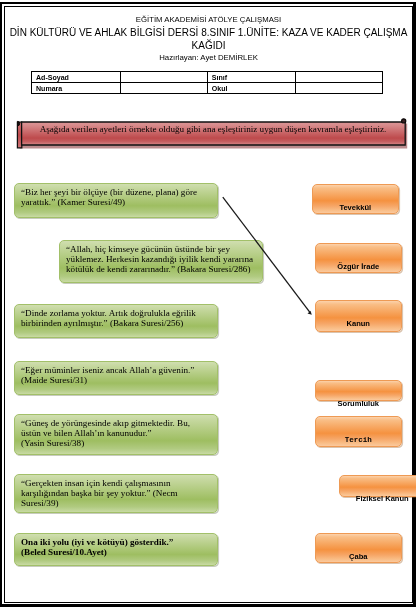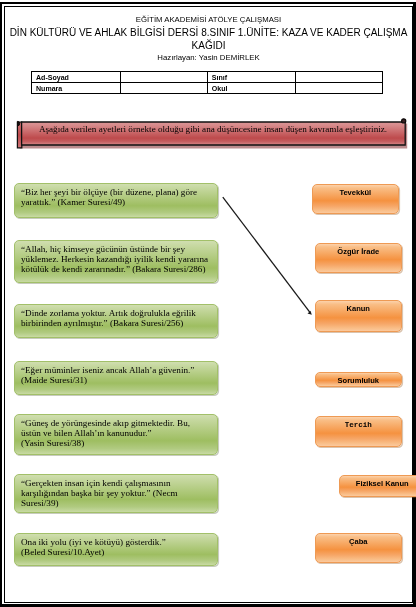--- a/index.html
+++ b/index.html
@@ -32,37 +32,37 @@
     background:linear-gradient(to bottom,#D0DEB0 0%,#C6D8A0 12%,#9EBE61 66%,#B0CA80 86%,#C8DAA3 100%);
     box-shadow:1.1px 1.1px 0.5px rgba(70,82,40,0.30);
     font-family:"Liberation Serif",serif;font-size:9.15px;line-height:10.35px;color:#000;
     padding:2.6px 8px 2px 6px;overflow:hidden;white-space:pre-line;}
 
   
   .concept-box{position:absolute;left:315px;width:86.5px;box-sizing:border-box;
     border:1px solid #EE9A54;border-radius:5px;
     background:linear-gradient(to bottom,#FCD2AB 0%,#F9BE86 11%,#F59240 56%,#F6A667 75%,#F9BD86 90%,#FBC99D 100%);
     box-shadow:1.1px 1.1px 0.5px rgba(150,85,25,0.35);
-    display:flex;align-items:flex-start;justify-content:center;padding-top:4px;
+    display:flex;align-items:flex-start;justify-content:center;padding-top:19px;
     font-family:"Liberation Sans",sans-serif;font-weight:bold;font-size:7.55px;line-height:8px;color:#000;text-align:center;}
 
   
   .match-arrow{position:absolute;left:216px;top:190px;width:104px;height:132px;}
 </style>
 </head>
 <body>
 
 <div id="page">
   <div class="outer-border"></div>
   <div class="inner-border"></div>
 
   <div class="header">
     <div class="hdr-line hdr1">EĞİTİM AKADEMİSİ ATÖLYE ÇALIŞMASI</div>
     <div class="hdr-line hdr2">DİN KÜLTÜRÜ VE AHLAK BİLGİSİ DERSİ 8.SINIF 1.ÜNİTE: KAZA VE KADER ÇALIŞMA KAĞIDI</div>
-    <div class="hdr-line hdr3">Hazırlayan: Yasin DEMİRLEK</div>
+    <div class="hdr-line hdr3">Hazırlayan: Ayet DEMİRLEK</div>
   </div>
 
   <table class="info-table">
     <tbody>
       <tr>
         <td>Ad-Soyad</td>
         <td></td>
         <td>Sınıf</td>
         <td></td>
       </tr>
@@ -96,41 +96,41 @@
 
       <path d="M3.4,5.2 h4.4 v25.6 h-4.4 z" fill="url(#spineGrad)" stroke="#111111" stroke-width="1.25"></path>
 
       <path d="M3.5,4.4 a2.2,2.2 0 0 1 2.2,2.2 a2.2,2.2 0 0 1 -2.2,2.2 z" fill="#140d0e" stroke="#100b0b" stroke-width="1.0"></path>
 
       <path d="M7.6,5.0 h383.6 v23.0 h-383.6 z" fill="url(#bannerGrad)" stroke="#111111" stroke-width="1.3"></path>
 
       <circle cx="389.7" cy="3.9" r="2.1" fill="#3a2224" stroke="#0d0909" stroke-width="1.15"></circle>
     </svg>
   </div>
-  <div class="banner-text">Aşağıda verilen ayetleri örnekte olduğu gibi ana düşüncesine insan düşen kavramla eşleştiriniz.</div>
+  <div class="banner-text">Aşağıda verilen ayetleri örnekte olduğu gibi ana eşleştiriniz uygun düşen kavramla eşleştiriniz.</div>
 
   <div class="verse-box" style="top:183px;height:35px;"><span>“Biz her şeyi bir ölçüye (bir düzene, plana) göre yarattık.” (Kamer Suresi/49)</span></div>
-  <div class="verse-box" style="top:240px;height:43px;"><span>“Allah, hiç kimseye gücünün üstünde bir şey yüklemez. Herkesin kazandığı iyilik kendi yararına kötülük de kendi zararınadır.” (Bakara Suresi/286)</span></div>
+  <div class="verse-box" style="top:240px;height:43px;margin-left:45px;"><span>“Allah, hiç kimseye gücünün üstünde bir şey yüklemez. Herkesin kazandığı iyilik kendi yararına kötülük de kendi zararınadır.” (Bakara Suresi/286)</span></div>
   <div class="verse-box" style="top:304px;height:34px;"><span>“Dinde zorlama yoktur. Artık doğrulukla eğrilik birbirinden ayrılmıştır.” (Bakara Suresi/256)</span></div>
   <div class="verse-box" style="top:361px;height:34px;"><span>“Eğer müminler iseniz ancak Allah’a güvenin.” (Maide Suresi/31)</span></div>
   <div class="verse-box" style="top:414px;height:41px;"><span>“Güneş de yörüngesinde akıp gitmektedir. Bu, üstün ve bilen Allah’ın kanunudur.”
 (Yasin Suresi/38)</span></div>
   <div class="verse-box" style="top:474px;height:39px;"><span>“Gerçekten insan için kendi çalışmasının karşılığından başka bir şey yoktur.” (Necm Suresi/39)</span></div>
-  <div class="verse-box" style="top:533px;height:33px;"><span>Ona iki yolu (iyi ve kötüyü) gösterdik.”
+  <div class="verse-box" style="top:533px;height:33px;font-weight:bold;"><span>Ona iki yolu (iyi ve kötüyü) gösterdik.”
 (Beled Suresi/10.Ayet)</span></div>
   <div class="concept-box" style="top:184px;height:30px;left:312px;">
       <span>Tevekkül</span>
     </div>
   <div class="concept-box" style="top:243px;height:30px;">
       <span>Özgür İrade</span>
     </div>
   <div class="concept-box" style="top:300px;height:32px;">
       <span>Kanun</span>
     </div>
-  <div class="concept-box" style="top:372px;height:15px;">
+  <div class="concept-box" style="top:380px;height:15px;">
       <span>Sorumluluk</span>
     </div>
   <div class="concept-box" style="top:416px;height:31px;font-family:Liberation Mono, monospace;">
       <span>Tercih</span>
     </div>
   <div class="concept-box" style="top:475px;height:22px;margin-left:24px;">
       <span>Fiziksel Kanun</span>
     </div>
   <div class="concept-box" style="top:533px;height:30px;">
       <span>Çaba</span>

